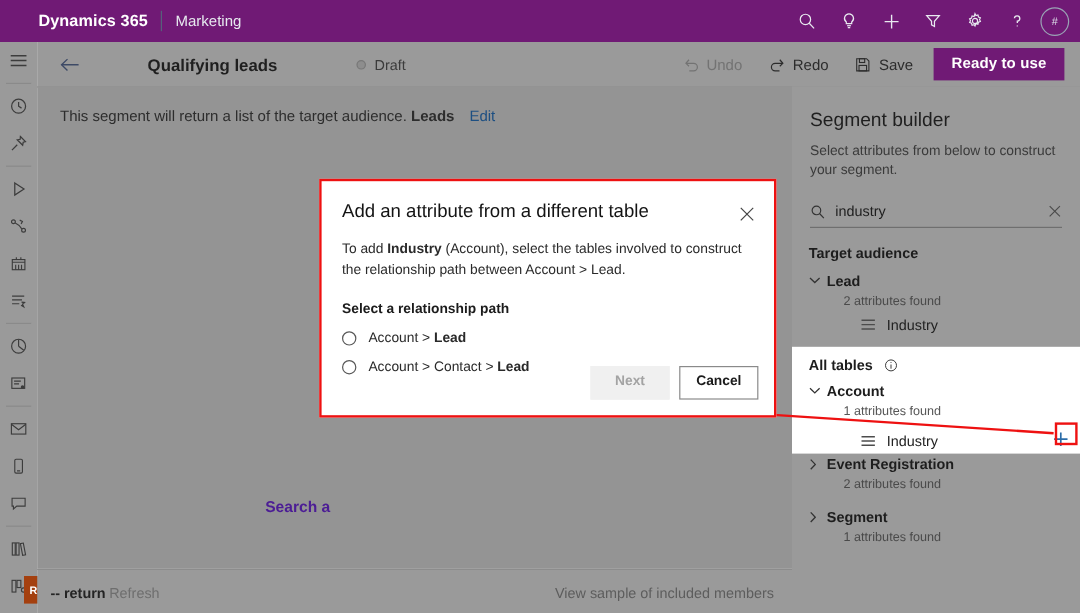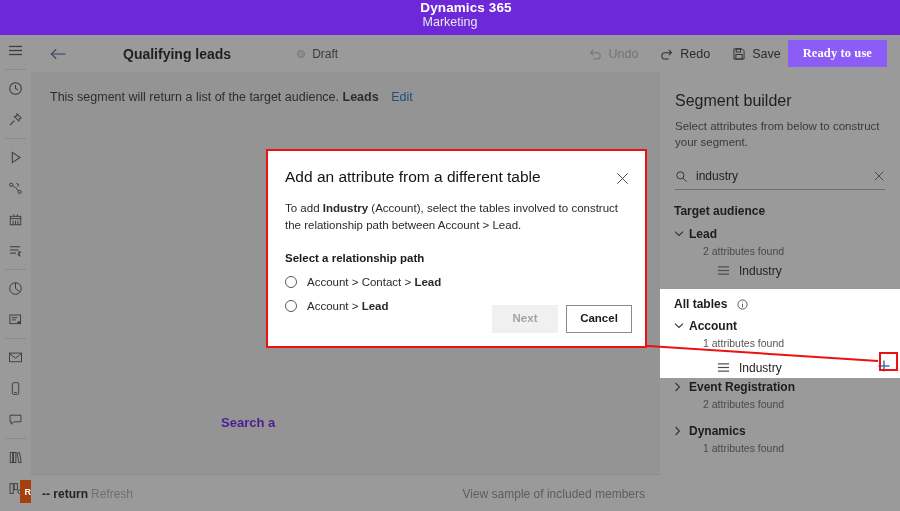--- a/index.html
+++ b/index.html
@@ -7,21 +7,21 @@
     width:900px;height:511px;overflow:hidden;
     font-family:"Liberation Sans", sans-serif;
     background:#ffffff;
     -webkit-font-smoothing:antialiased;
   }
   .app{position:relative;width:900px;height:511px;}
 
   
   .topnav{
     position:absolute;left:0;top:0;width:900px;height:35px;
-    background:#6d28d9;display:flex;align-items:center;flex-direction:column;
+    background:#701a75;display:flex;align-items:center;
   }
   .brand{margin-left:32px;color:#ffffff;font-size:13.5px;font-weight:bold;letter-spacing:.1px;}
   .brand-sep{margin:0 11px;width:1px;height:17px;background:#55607a;display:inline-block;}
   .app-name{color:#e6e9ef;font-size:12.5px;}
   .topnav-right{margin-left:auto;display:flex;align-items:center;height:35px;}
   .topnav-btn{
     width:35px;height:35px;display:flex;align-items:center;justify-content:center;
     color:#e8eaf0;
   }
   .topnav-btn svg{display:block;}
@@ -56,22 +56,22 @@
   }
   .back-arrow{width:34px;height:37px;display:flex;align-items:center;justify-content:center;color:#3d4a66;margin-left:10px;}
   .doc-title{font-size:14px;font-weight:bold;color:#1f1f1f;margin-left:2px;}
   .doc-state{display:flex;align-items:center;margin-left:20px;color:#3b3b3b;font-size:12px;}
   .doc-dot{width:6px;height:6px;border-radius:50%;background:#8d8d8d;border:1px solid #777;margin-right:7px;}
   .cmd-right{margin-left:auto;display:flex;align-items:center;padding-right:13px;}
   .cmd-item{display:flex;align-items:center;font-size:12.5px;color:#2c2c2c;margin-left:22px;}
   .cmd-item.disabled{color:#737373;}
   .cmd-item svg{margin-right:6px;}
   .ready-btn{
-    margin-left:7px;background:#8b5cf6;color:#fff;font-size:12.5px;font-weight:bold;
-    padding:7px 15px;border:none;line-height:1;letter-spacing:.1px;font-family:Liberation Serif, serif;
+    margin-left:17px;background:#701a75;color:#fff;font-size:12.5px;font-weight:bold;
+    padding:7px 15px;border:none;line-height:1;letter-spacing:.1px;
   }
 
   
   .canvas{
     position:absolute;left:31px;top:72px;width:629px;height:402px;background:#949494;
   }
   .canvas-note{
     position:absolute;left:19px;top:18px;font-size:12.5px;color:#2d2d2d;
   }
   .canvas-note b{font-weight:bold;}
@@ -446,21 +446,21 @@
         </div>
         <div class="tcount">2 attributes found</div>
       </div>
       <div class="tnode" style="margin-top:11px;">
         <div class="tnode-row">
           <span class="chev">
             <svg width="7" height="10" viewBox="0 0 7 10" fill="none" stroke="currentColor" stroke-width="1.1">
                 <path d="M1.6 1L5.4 5 1.6 9"></path>
               </svg>
           </span>
-          <span class="tname">Dynamics</span>
+          <span class="tname">Segment</span>
         </div>
         <div class="tcount">1 attributes found</div>
       </div>
     </div>
   </div>
 
   <div class="panel-hilite">
     <div class="sect-head">
       <span>All tables</span>
       <span class="hl-info">
@@ -517,25 +517,25 @@
       </div>
     </div>
     <div class="modal-body">
       <div class="modal-desc">
         <span>To add </span><b>Industry</b><span> (Account), select the tables involved to construct the relationship path between Account &gt; Lead.</span>
       </div>
       <div class="modal-subhead">Select a relationship path</div>
 
       <div class="radio-row">
         <span class="radio"></span>
-        <span class="radio-lbl"><span>Account &gt; Contact &gt; </span><b>Lead</b></span>
+        <span class="radio-lbl"><span>Account &gt; </span><b>Lead</b></span>
       </div>
       <div class="radio-row">
         <span class="radio"></span>
-        <span class="radio-lbl"><span>Account &gt; </span><b>Lead</b></span>
+        <span class="radio-lbl"><span>Account &gt; Contact &gt; </span><b>Lead</b></span>
       </div>
     </div>
     <div class="modal-foot">
       <button class="btn next">Next</button>
       <button class="btn">Cancel</button>
     </div>
   </div>
 
 </div>
 

